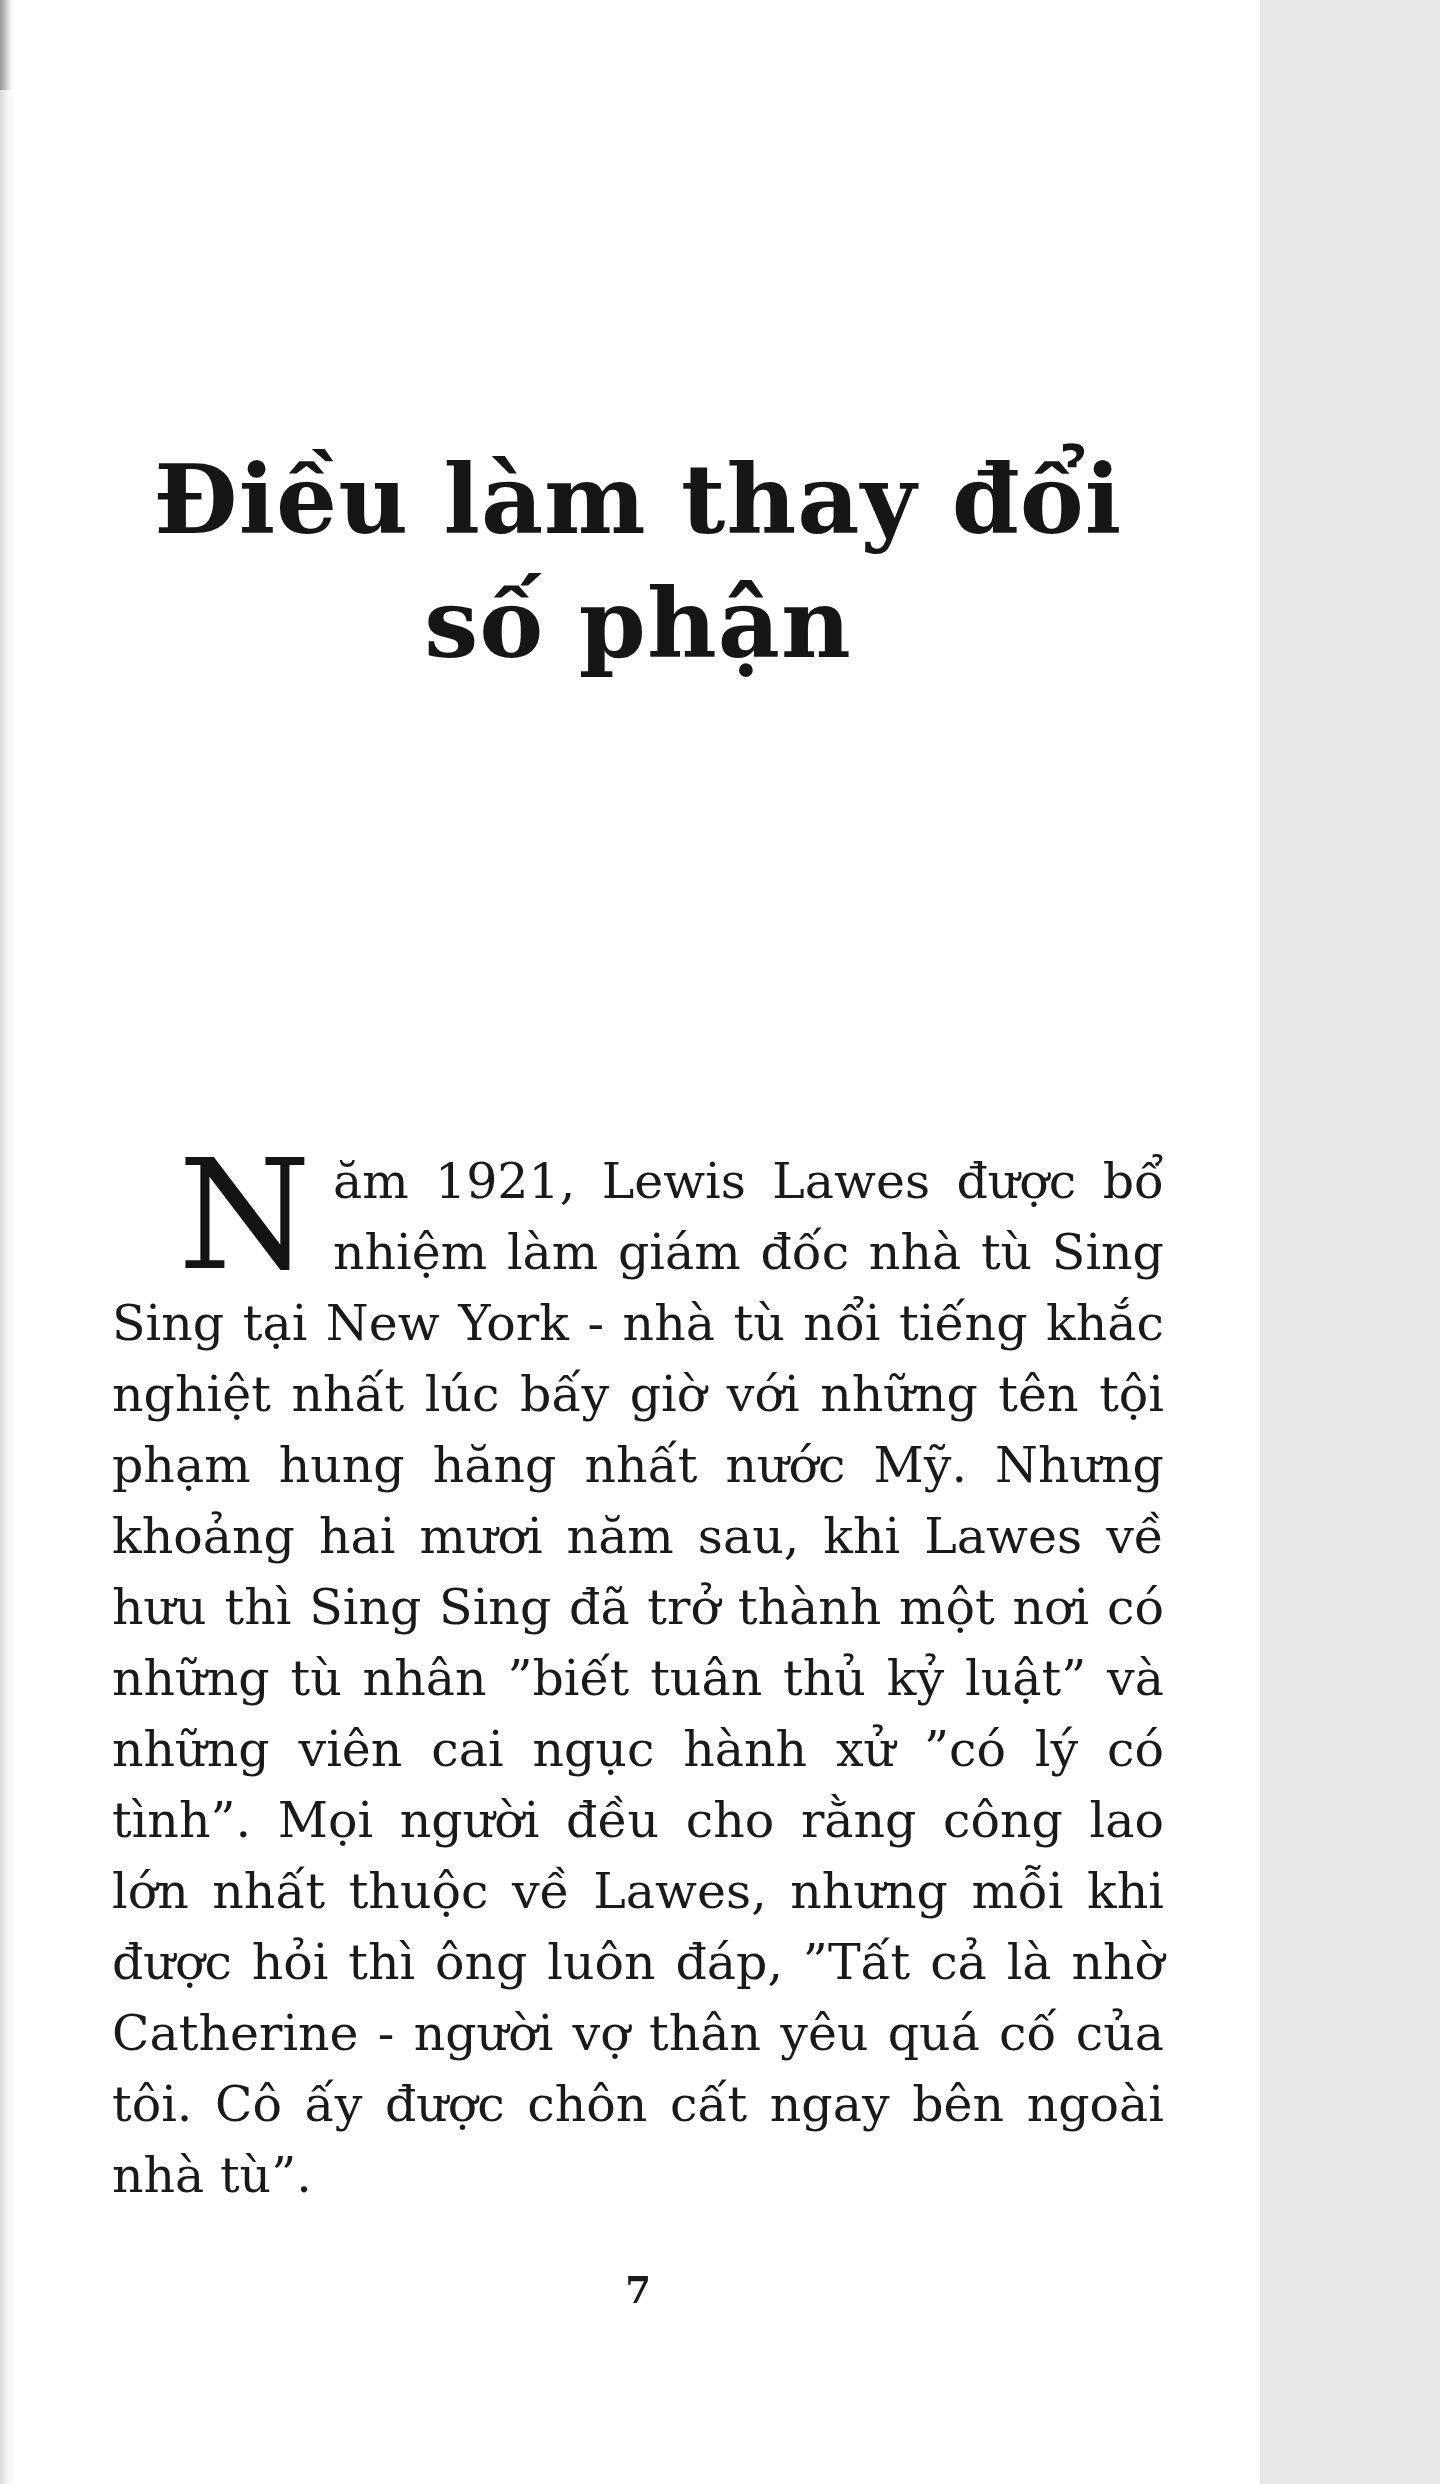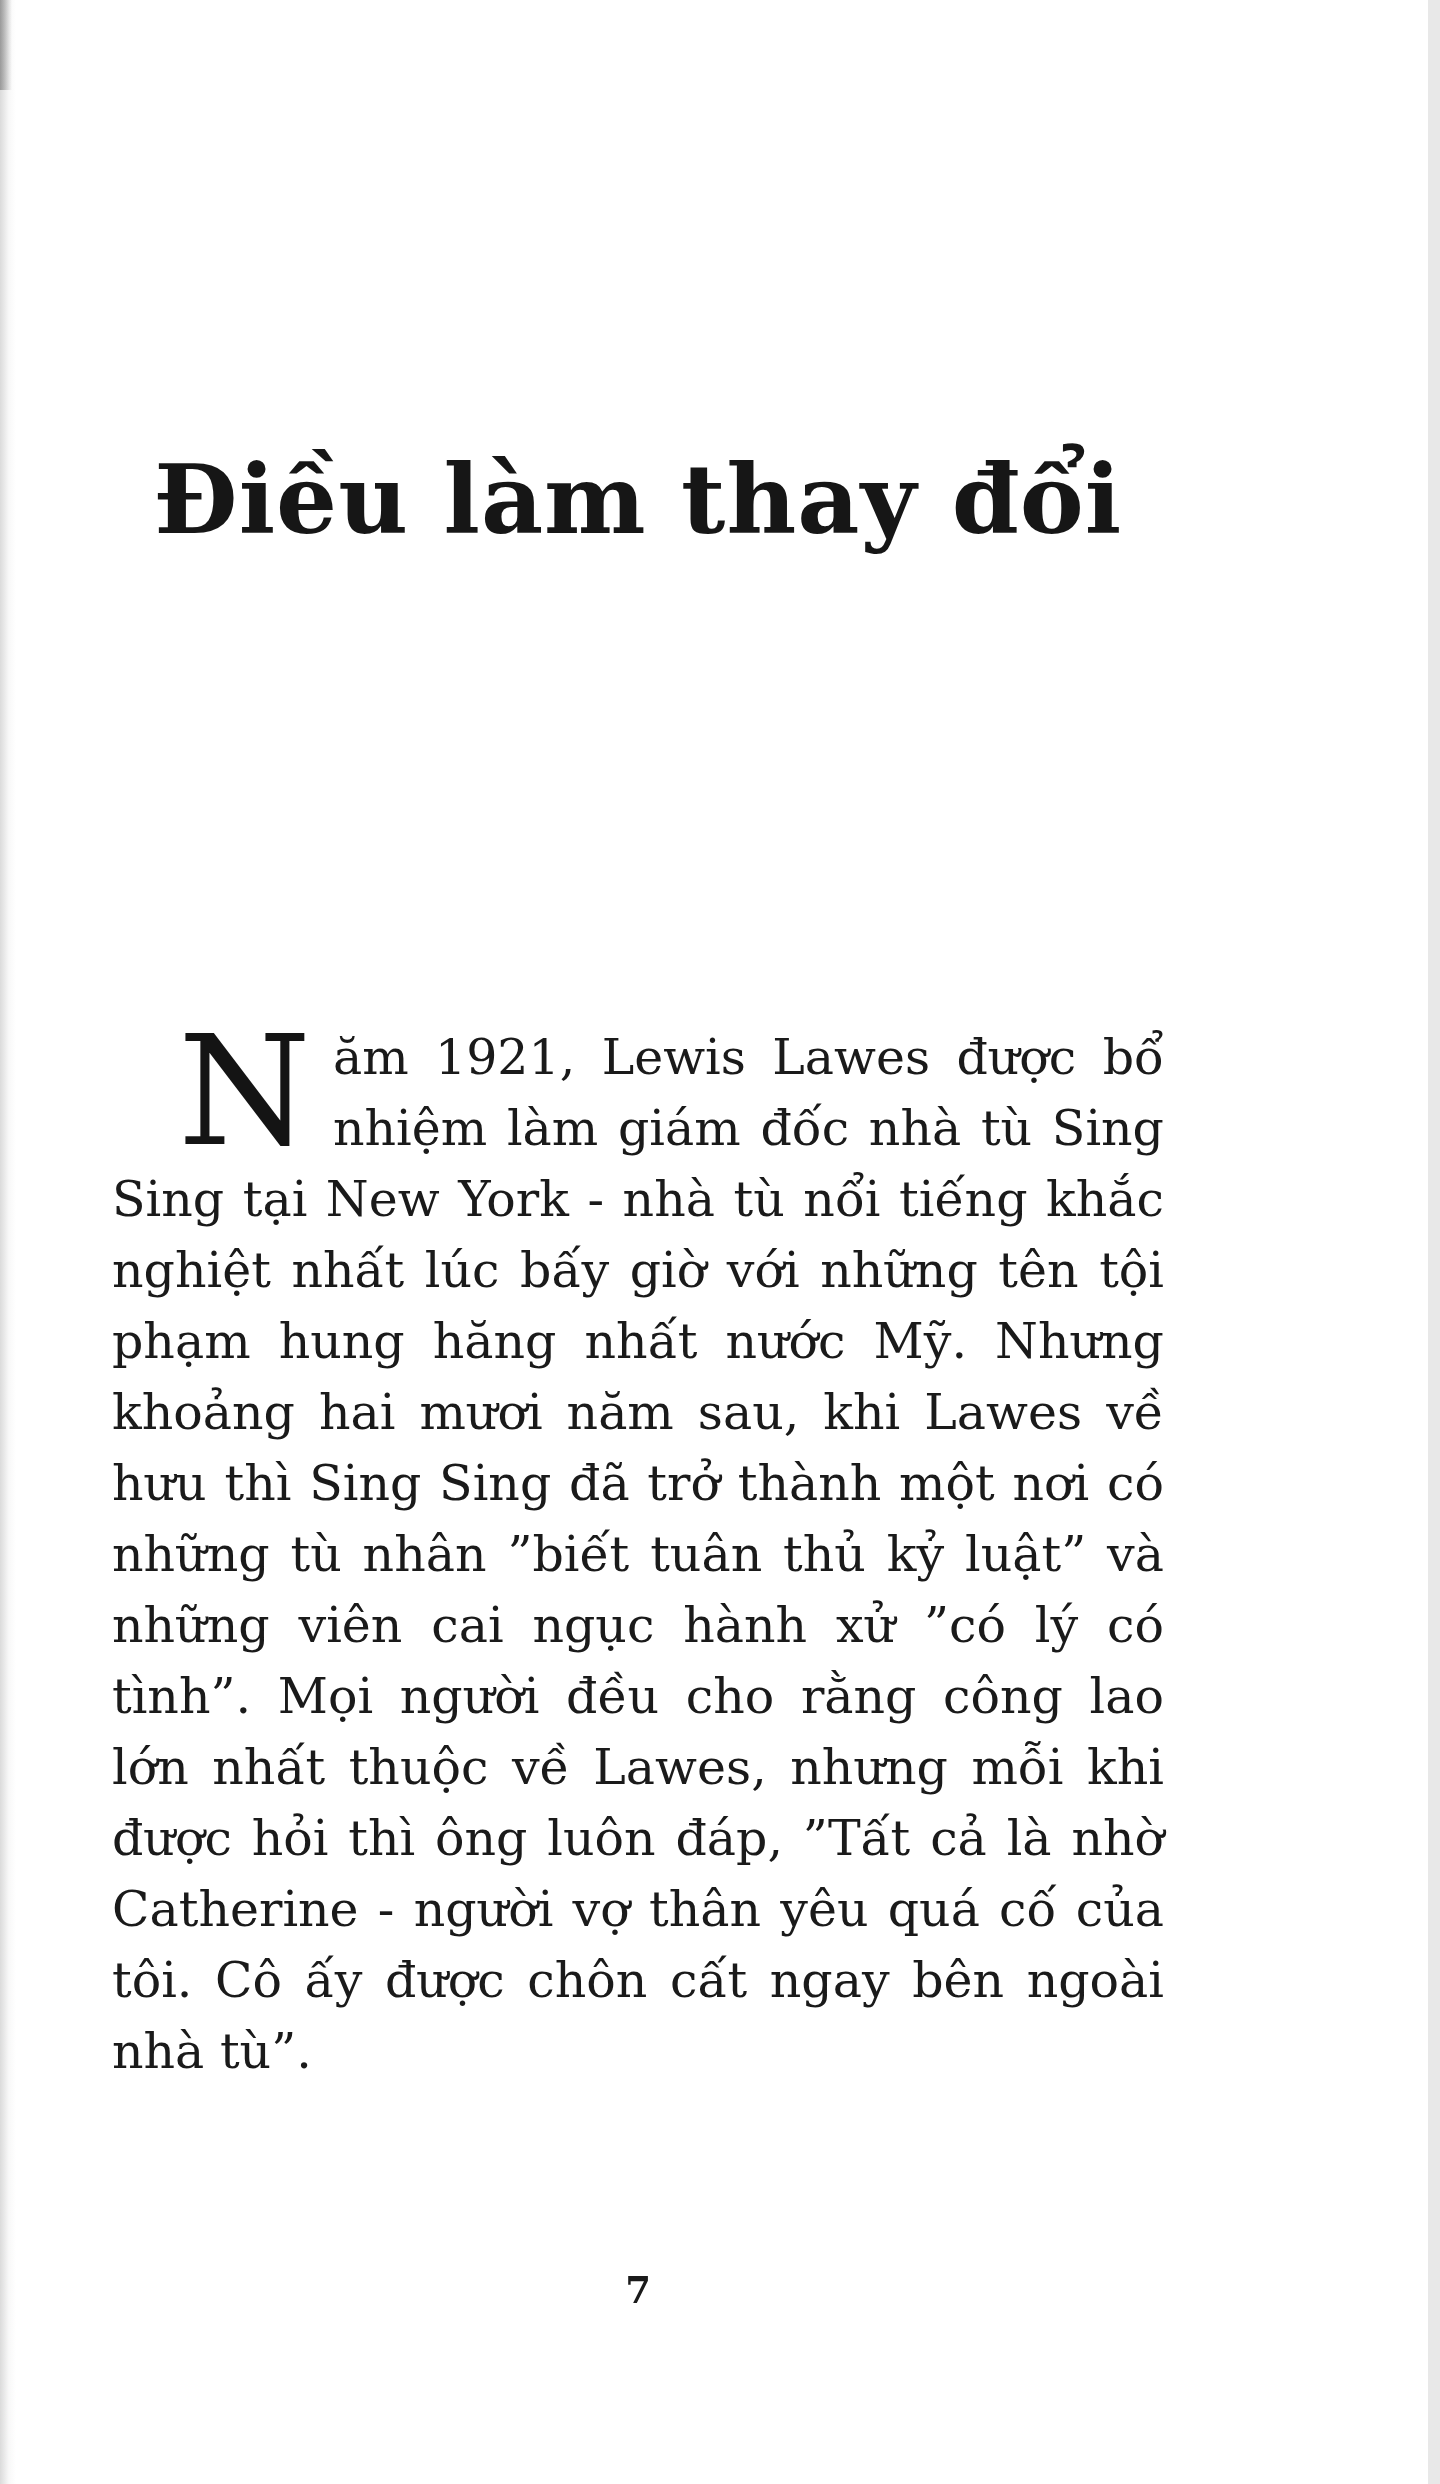--- a/index.html
+++ b/index.html
@@ -2,21 +2,21 @@
 <html><head>
 <meta charset="utf-8">
 <style>
   html, body {
     margin: 0;
     padding: 0;
     background: #e8e8e8;
   }
   .page {
     position: relative;
-    width: 1428px;
+    width: 1260px;
     height: 2484px;
     background: #ffffff;
     overflow: hidden;
     font-family: "DejaVu Serif", "Liberation Serif", serif;
     color: #141414;
   }
   
   .scan-edge {
     position: absolute;
     left: 0;
@@ -88,20 +88,21 @@
 <body>
 
 <div class="page">
   <div class="scan-edge"></div>
   <div class="scan-edge-top"></div>
 
   <div class="content">
 
     <h1 class="chapter-title">
       <span class="title-line">Điều làm thay đổi</span>
+      <span class="title-line">số phận</span>
     </h1>
 
     <p class="body-text">
       <span class="drop-cap">N</span><span>ăm 1921, Lewis Lawes được bổ nhiệm làm giám đốc nhà tù Sing Sing tại New York - nhà tù nổi tiếng khắc nghiệt nhất lúc bấy giờ với những tên tội phạm hung hăng nhất nước Mỹ. Nhưng khoảng hai mươi năm sau, khi Lawes về hưu thì Sing Sing đã trở thành một nơi có những tù nhân ”biết tuân thủ kỷ luật” và những viên cai ngục hành xử ”có lý có tình”. Mọi người đều cho rằng công lao lớn nhất thuộc về Lawes, nhưng mỗi khi được hỏi thì ông luôn đáp, ”Tất cả là nhờ Catherine - người vợ thân yêu quá cố của tôi. Cô ấy được chôn cất ngay bên ngoài nhà tù”.</span>
     </p>
 
   </div>
 
   <div class="page-number">7</div>
 </div>

